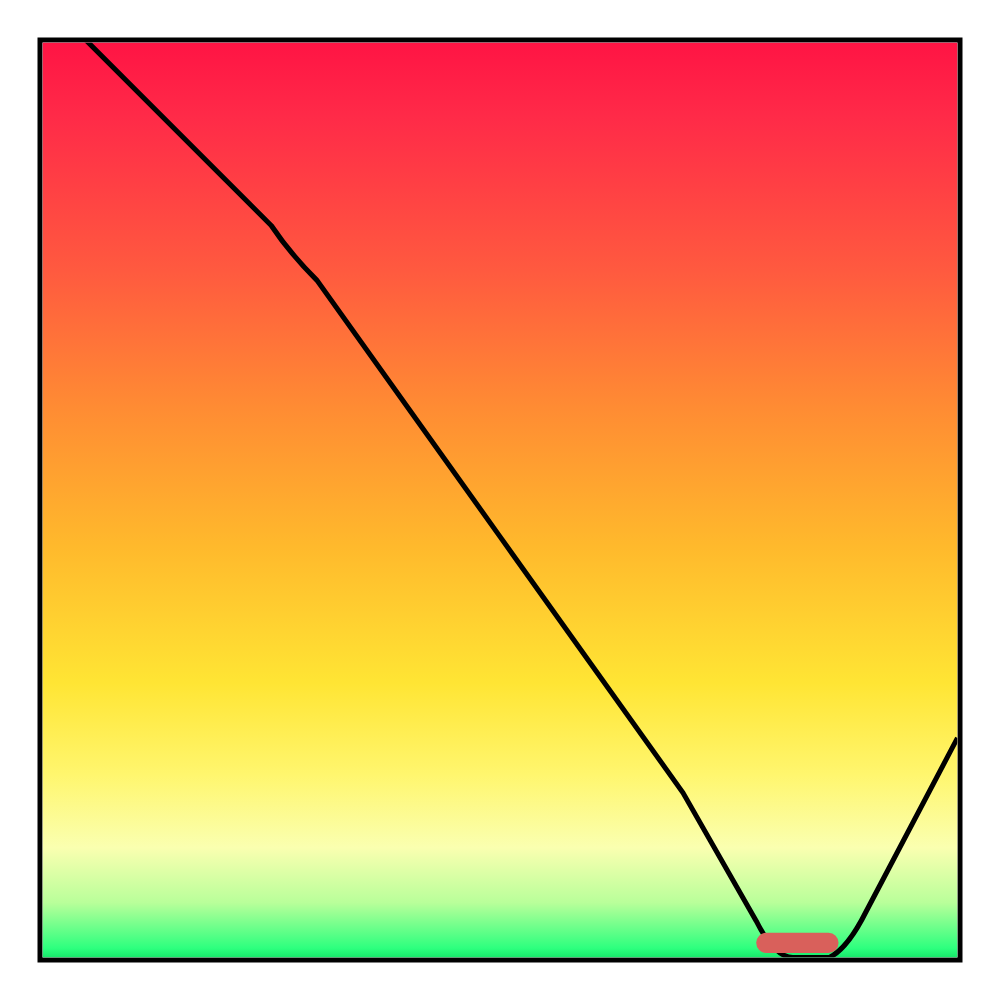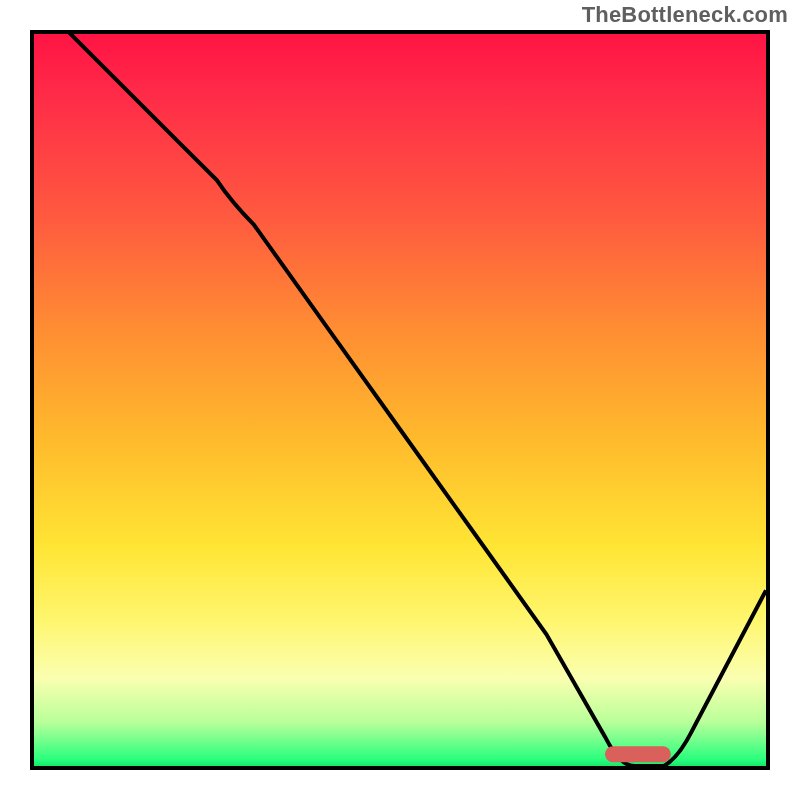--- a/index.html
+++ b/index.html
@@ -63,21 +63,20 @@
     color: #5f5f5f;
     letter-spacing: 0.2px;
     user-select: none;
   }
 </style>
 </head>
 <body>
 
 <div class="wrap">
 
-  <div class="attribution">TheBottleneck.com</div>
 
   <div class="plot">
     <div class="bg-gradient"></div>
 
     <svg class="curve" viewBox="0 0 100 100" preserveAspectRatio="none">
       <path fill="none" stroke="#000" stroke-width="0.55" d="
               M 0 -5
               L 10 5
               L 20 15
               L 25 20

